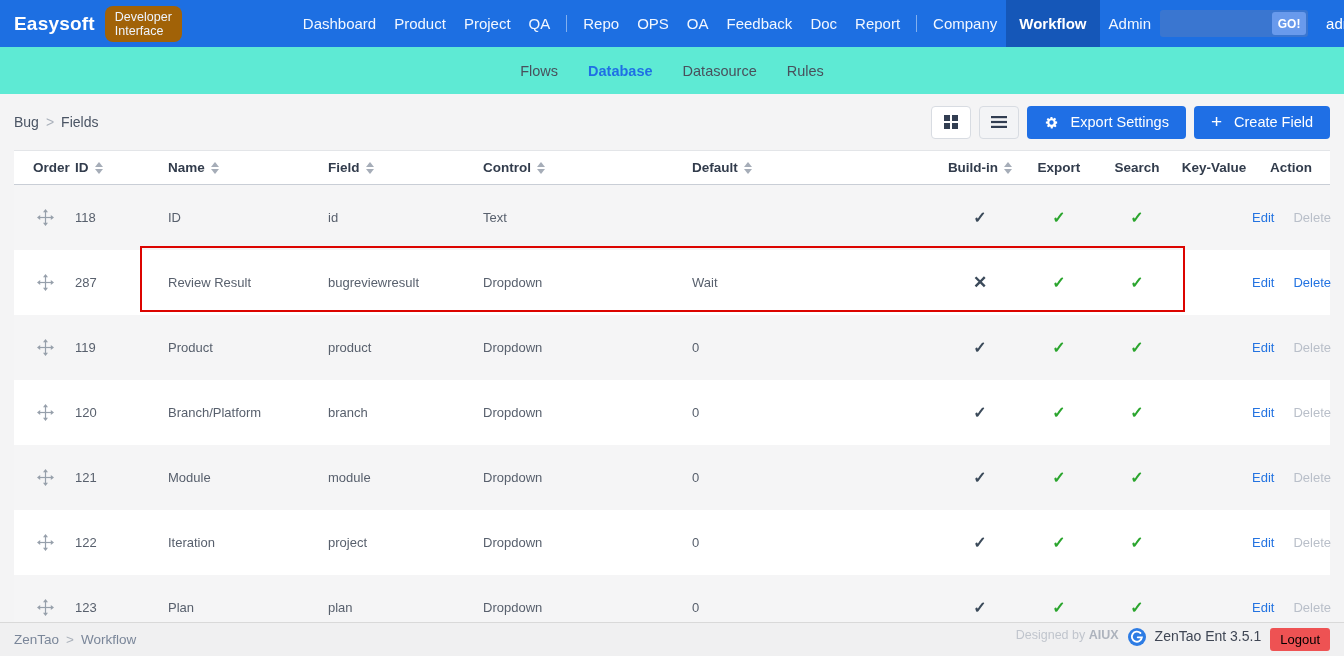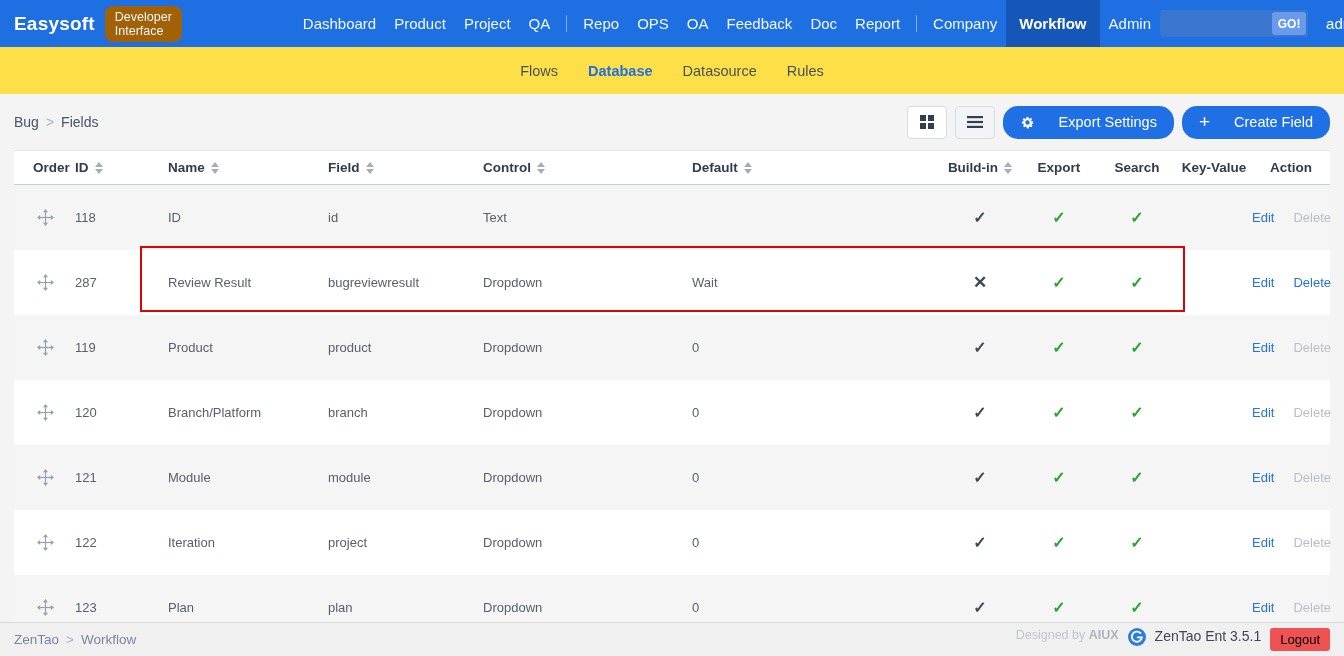--- a/index.html
+++ b/index.html
@@ -15,32 +15,32 @@
   .nav-item { padding:0 9px; height:47px; line-height:47px; cursor:pointer; white-space:nowrap; color:#f2f7ff; }
   .nav-item.active { background:#1557b8; font-weight:bold; padding:0 13px; color:#fff; }
   .nav-divider { width:1px; height:17px; background:rgba(255,255,255,.45); margin:0 7px; }
   .nav-right { margin-left:auto; display:flex; align-items:center; gap:18px; }
   .searchwrap { position:relative; width:148px; height:27px; }
   .searchbox { width:148px; height:27px; border:none; outline:none; background:#3a76d0; border-radius:3px; padding:0 40px 0 8px; color:#fff; font-size:13px; }
   .gobtn { position:absolute; right:2px; top:2px; height:23px; width:34px; border:none; background:#699aec; color:#fff; font-size:12px; font-weight:bold; border-radius:3px; cursor:pointer; }
   .useritem { display:flex; align-items:center; gap:6px; font-size:15px; cursor:pointer; }
 
   
-  .subnav { height:47px; background:#fde047; display:flex; align-items:center; justify-content:center; gap:30px; font-size:14.5px; }
+  .subnav { height:47px; background:#5eead4; display:flex; align-items:center; justify-content:center; gap:30px; font-size:14.5px; }
   .subnav-item { color:#49505c; cursor:pointer; }
   .subnav-item.active { color:#1f6fe5; font-weight:bold; }
 
   
   .toolbar-row { height:56px; display:flex; align-items:center; padding:0 14px; }
   .breadcrumb { font-size:14px; color:#4a5464; display:flex; align-items:center; gap:7px; }
   .breadcrumb .sep { color:#aab1bb; }
   .toolbar-right { margin-left:auto; display:flex; align-items:center; gap:8px; }
   .iconbtn { height:33px; width:40px; display:flex; align-items:center; justify-content:center; border:1px solid #d8dce2; border-radius:4px; background:#f3f4f6; cursor:pointer; }
   .iconbtn.selected { background:#fff; }
-  .bluebtn { height:33px; display:flex; align-items:center; gap:24px; padding:0 17px; border:none; border-radius:15px; background:#1f6fe5; color:#fff; font-size:14.5px; font-family:"Liberation Sans",sans-serif; cursor:pointer; }
+  .bluebtn { height:33px; display:flex; align-items:center; gap:12px; padding:0 17px; border:none; border-radius:4px; background:#1f6fe5; color:#fff; font-size:14.5px; font-family:"Liberation Sans",sans-serif; cursor:pointer; }
   .bluebtn .plus { font-size:19px; font-weight:400; line-height:1; margin-top:-2px; }
 
   
   .table { margin:0 14px; background:#fff; }
   .thead, .trow { display:grid; grid-template-columns:56px 90px 160px 158px 210px 252px 80px 78px 78px 76px 78px; align-items:center; }
   .thead { height:35px; background:#fff; border-top:1px solid #e3e5e8; border-bottom:1px solid #c9ced6; font-size:13.5px; font-weight:bold; color:#323c4c; }
   .th { display:flex; align-items:center; }
   .th.c-center { justify-content:center; }
   .sort { display:inline-flex; flex-direction:column; gap:2px; margin-left:6px; }
   .sort i { display:block; width:0; height:0; border-left:4px solid transparent; border-right:4px solid transparent; }

